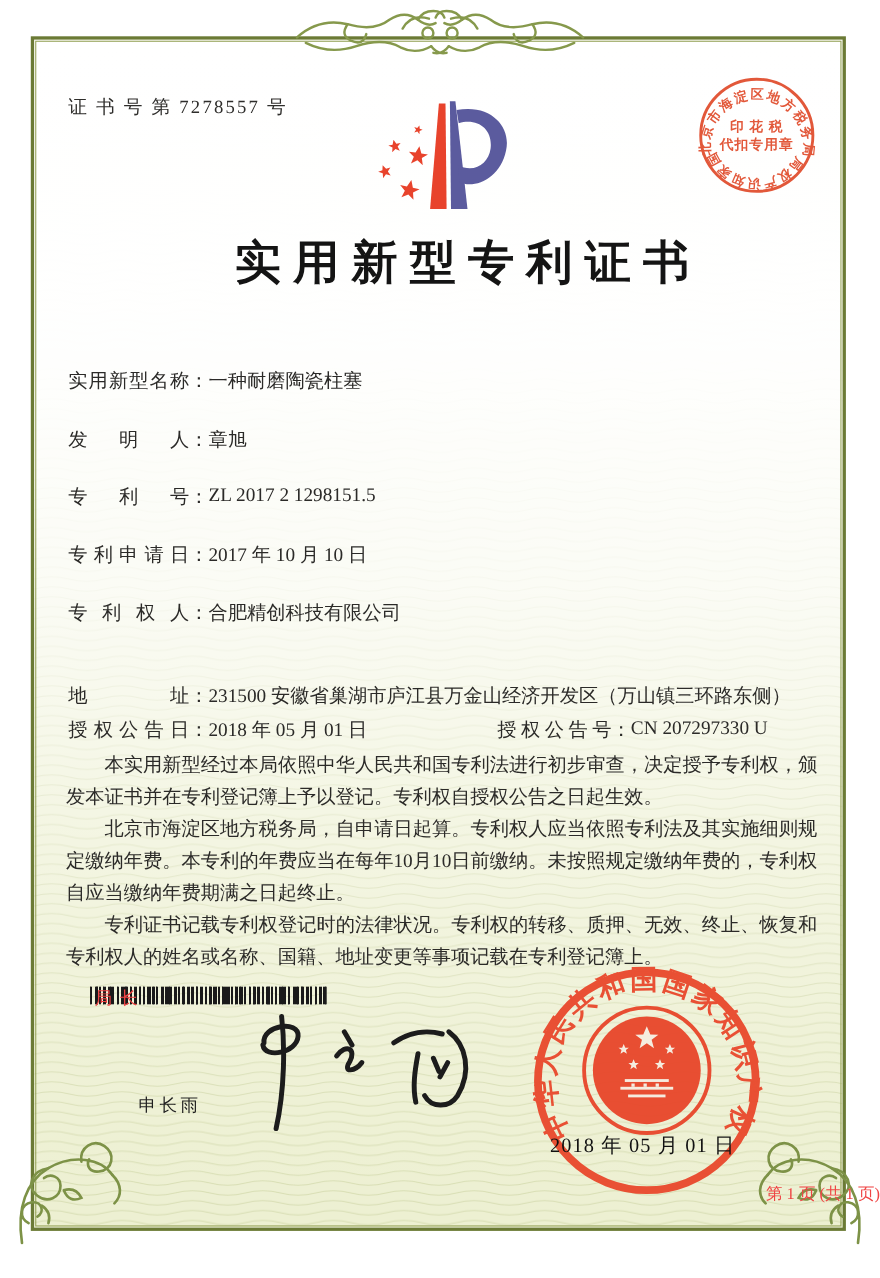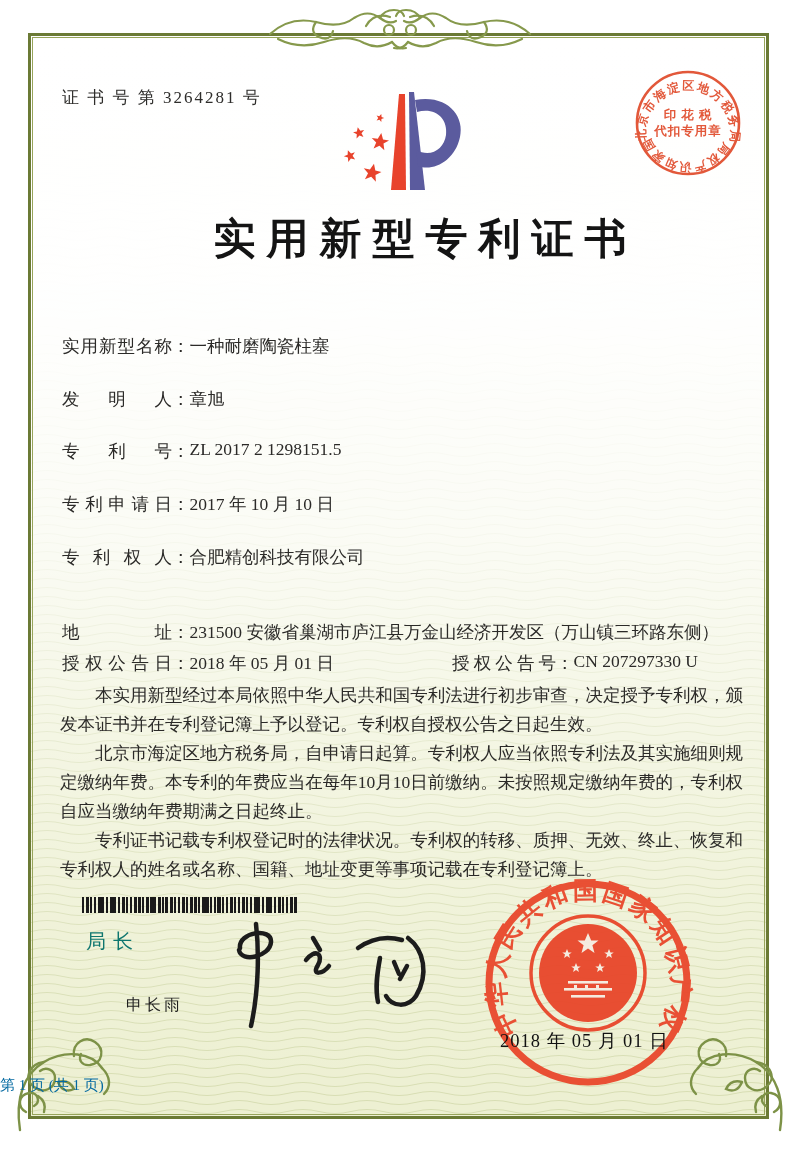--- a/index.html
+++ b/index.html
@@ -28,26 +28,26 @@
   .grant-no{position:absolute;left:452px;top:651px;font-size:17.5px;color:#2b2a28;white-space:nowrap;}
   .grant-no .flabel{width:104px;}
   .paras{position:absolute;left:60px;top:681px;width:683px;font-size:17.5px;line-height:29px;
          text-align:justify;color:#2b2a28;}
   .paras p{margin:0;text-indent:2em;}
   .barcode{position:absolute;left:82px;top:897px;width:215px;height:16px;
     background:
       repeating-linear-gradient(90deg,#1a1a1a 0 2px,rgba(0,0,0,0) 2px 4px),
       repeating-linear-gradient(90deg,#1a1a1a 0 1px,rgba(0,0,0,0) 1px 6px),
       repeating-linear-gradient(90deg,rgba(0,0,0,0) 0 5px,#1a1a1a 5px 7px,rgba(0,0,0,0) 7px 13px);}
-  .signer-title{position:absolute;left:86px;top:928px;font-size:20px;letter-spacing:7px;color:#0f766e;}
+  .signer-title{position:absolute;left:86px;top:898px;font-size:16px;letter-spacing:7px;color:#ef4444;}
   .signer-name{position:absolute;left:86px;top:995px;font-size:16px;letter-spacing:3px;color:#1f1f1f;margin-left:40px;}
   .signature{position:absolute;left:210px;top:908px;}
   .seal{position:absolute;left:482px;top:877px;opacity:.95;}
   .issue-date{position:absolute;left:500px;top:1028px;font-size:18.5px;letter-spacing:1px;color:#111;z-index:5;}
-  .page-footer{position:absolute;left:0;top:1076px;width:100%;text-align:left;font-size:15px;color:#0369a1;}
+  .page-footer{position:absolute;left:0;top:1076px;width:100%;text-align:right;font-size:15px;color:#ef4444;}
   .tax-stamp{position:absolute;left:633px;top:68px;opacity:.92;}
   .logo{position:absolute;left:333px;top:74px;}
 </style>
 </head>
 <body>
 
 <div class="page">
 
   <div class="paper">
     <svg width="735" height="1080">
@@ -86,21 +86,21 @@
       <path d="M14 88 c-9 -5 -8 -17 3 -19 c9 -1 12 9 5 13"></path>
       <path d="M90 44 c9 9 9 19 2 26"></path>
       <path d="M46 58 q11 -3 16 7 q-11 5 -16 -7"></path>
       <path d="M26 72 q9 6 6 16"></path>
     </g>
   </svg>
   <svg class="ornament" style="left:676px;top:1024px;" width="112" height="112" viewBox="0 0 112 112">
     <use href="#crn" transform="translate(112,0) scale(-1,1)"></use>
   </svg>
 
-  <div class="cert-no">证 书 号 第 3264281 号</div>
+  <div class="cert-no">证 书 号 第 7278557 号</div>
 
   <svg class="logo" width="150" height="132" viewBox="0 0 150 132">
     <defs>
       <polygon id="st" points="0,-10 2.9,-3.2 9.5,-3.1 4.0,1.2 5.9,8.1 0,4.1 -5.9,8.1 -4.0,1.2 -9.5,-3.1 -2.9,-3.2"></polygon>
     </defs>
     <g fill="#e8432c">
       <use href="#st" transform="translate(47,44) scale(0.42) rotate(18)"></use>
       <use href="#st" transform="translate(26,59) scale(0.60) rotate(-12)"></use>
       <use href="#st" transform="translate(47,68) scale(0.92) rotate(8)"></use>
       <use href="#st" transform="translate(17,82) scale(0.62) rotate(-20)"></use>

